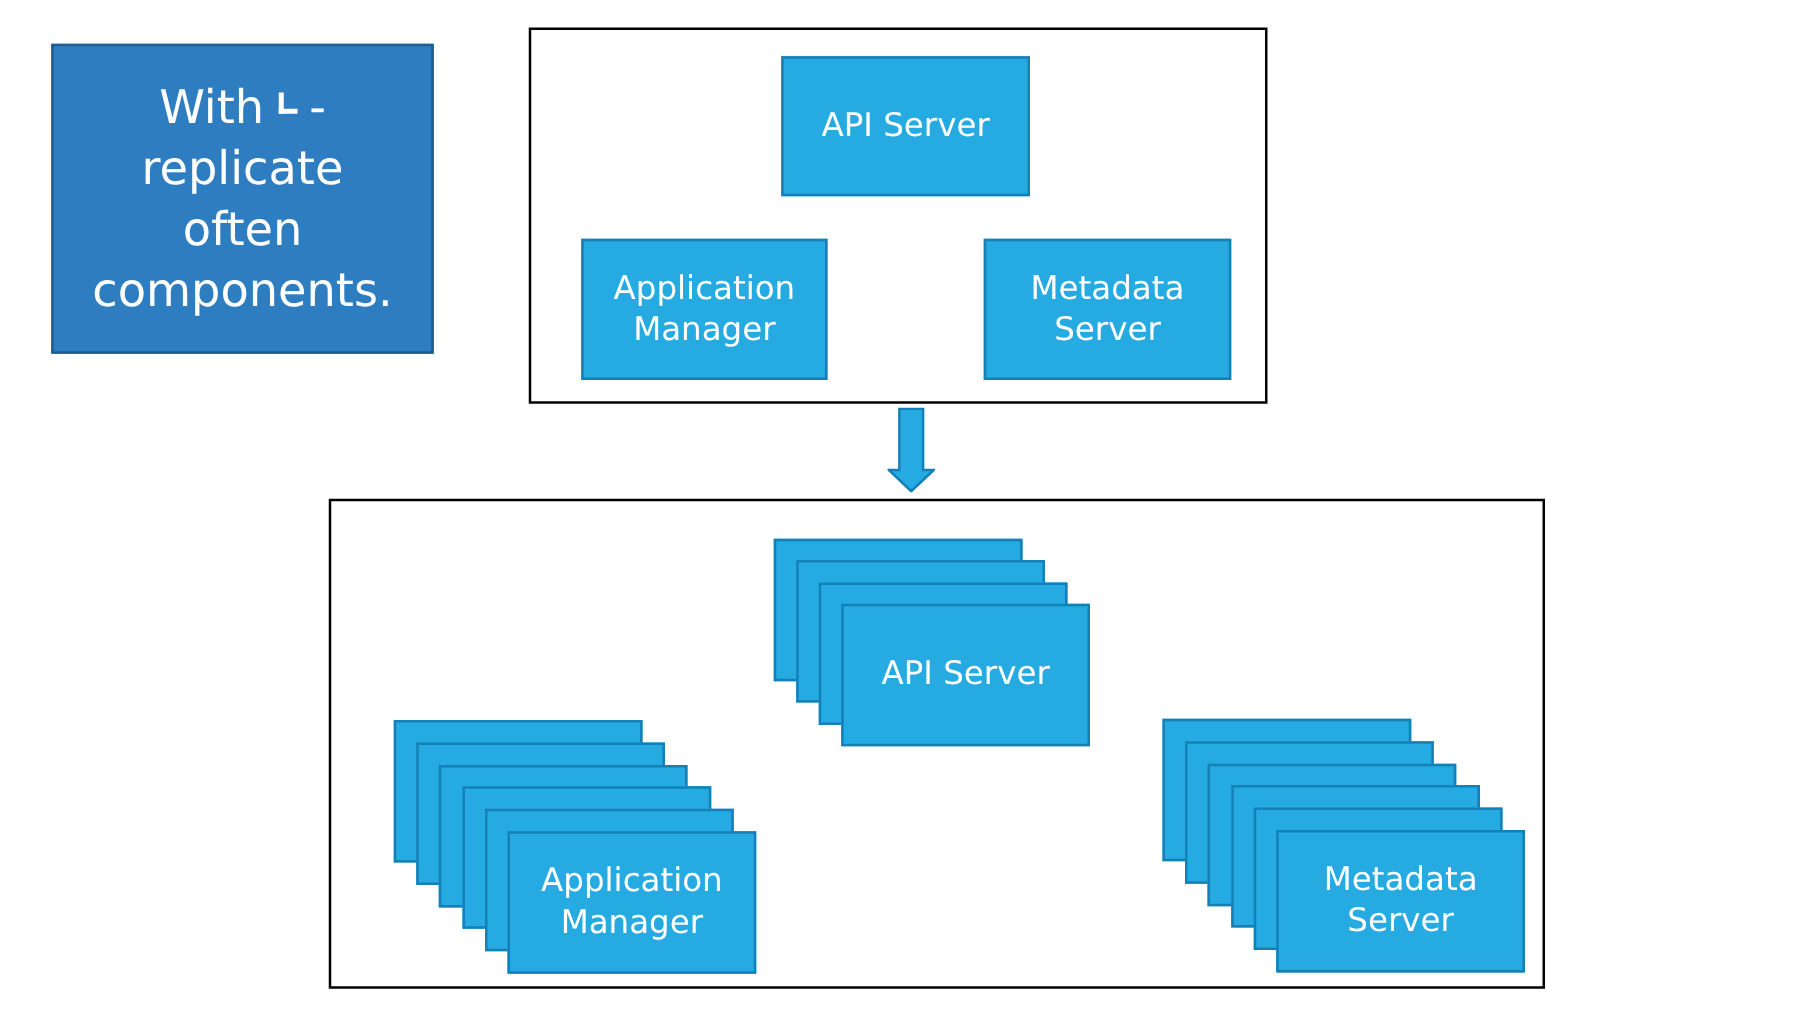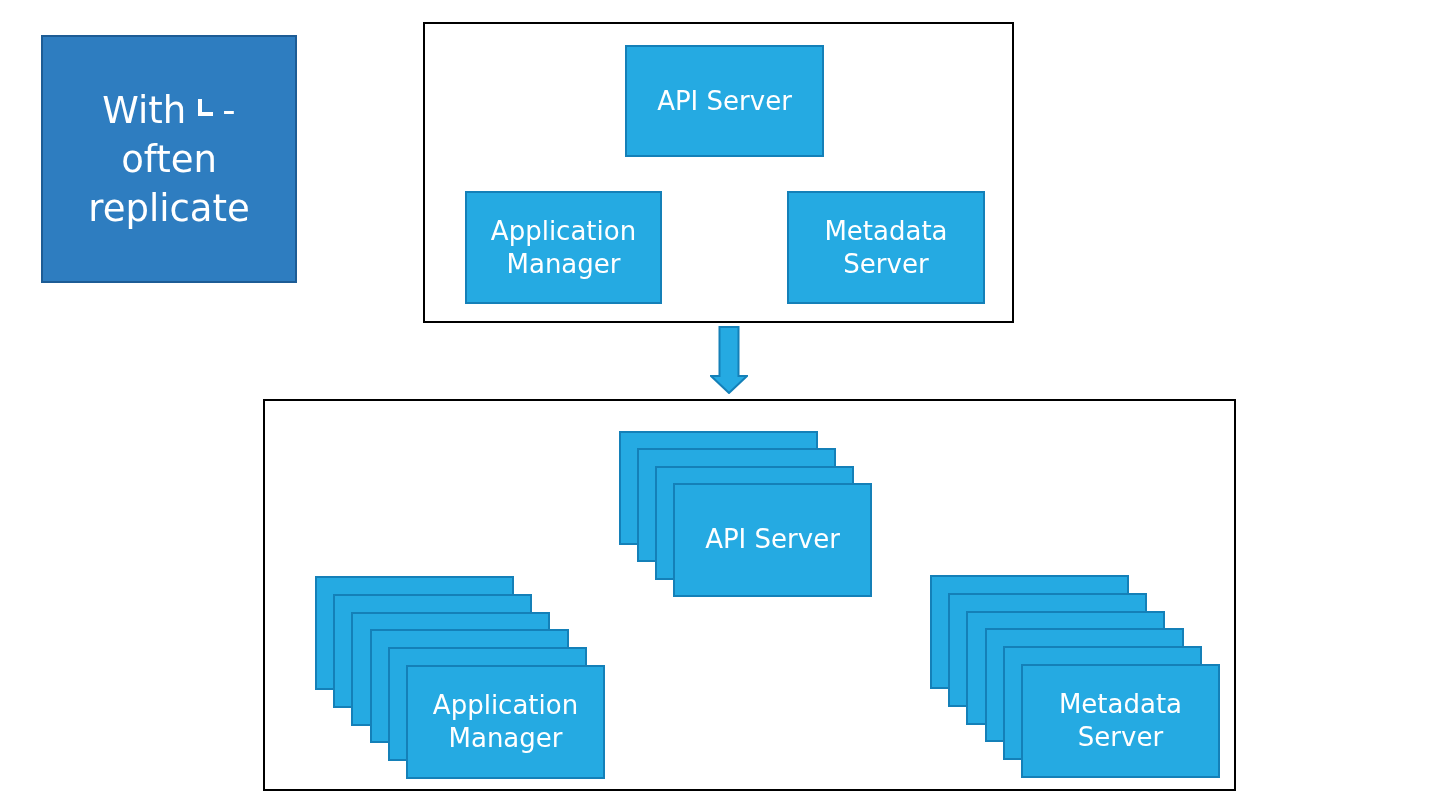--- a/index.html
+++ b/index.html
@@ -11,21 +11,21 @@
     --text: #ffffff;
   }
   * { margin: 0; padding: 0; box-sizing: border-box; }
   html, body { width: 1440px; height: 810px; background: #ffffff; overflow: hidden; }
   body { font-family: "DejaVu Sans", "Liberation Sans", sans-serif; position: relative; }
 
   .canvas { position: absolute; left: 0; top: 0; width: 1440px; height: 810px; background: #ffffff; }
 
   
   .note-box {
-    position: absolute; left: 41px; top: 35px; width: 256px; height: 248px;
+    position: absolute; left: 41px; top: 35px; width: 306px; height: 248px;
     background: var(--note-fill); border: 2px solid var(--note-border);
     display: flex; flex-direction: column; justify-content: center; align-items: center;
     color: var(--text); font-size: 37px; line-height: 49px; text-align: center;
     overflow: visible;
   }
   .note-line { white-space: pre-wrap; }
   .glyph-missing-l {
     display: inline-block; width: 15px; height: 17px;
     border-left: 4px solid var(--text); border-bottom: 4px solid var(--text);
     vertical-align: 7px; margin: 0 9px 0 12px;
@@ -65,22 +65,23 @@
   
   .down-arrow { position: absolute; left: 710px; top: 326px; width: 38px; height: 68px; }
 </style>
 </head>
 <body>
 
 <div class="canvas">
 
   <div class="note-box">
     <div class="note-line"><span>With</span><span class="glyph-missing-l"></span><span>-</span></div>
+    <div class="note-line">replicate</div>
     <div class="note-line">often</div>
-    <div class="note-line">replicate</div>
+    <div class="note-line">components.</div>
   </div>
 
   <div class="panel panel-top">
     <div class="service-box box-api">
       <span class="box-label">API Server</span>
     </div>
     <div class="service-box box-app">
       <span class="box-label">Application Manager</span>
     </div>
     <div class="service-box box-meta">

